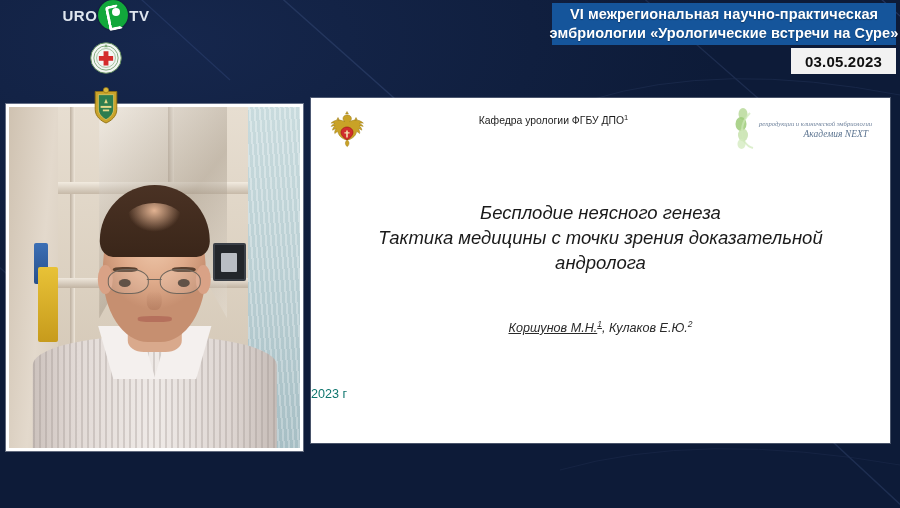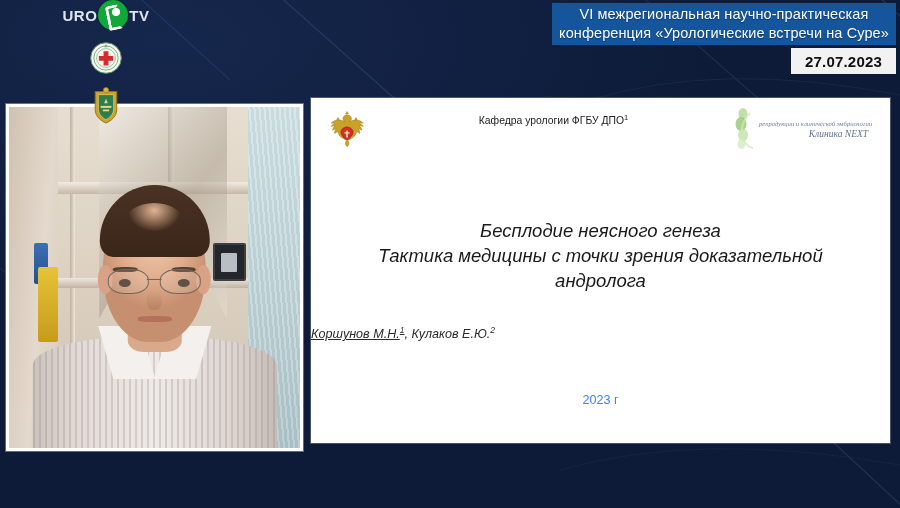--- a/index.html
+++ b/index.html
@@ -50,21 +50,21 @@
 
   
   #conference-banner{
     position:absolute;left:552px;top:3px;width:344px;height:42px;
     background:linear-gradient(180deg,#1a62ad 0%,#13518f 55%,#0f4madd 100%);
     background-color:#15559b;
     display:flex;flex-direction:column;align-items:center;justify-content:center;
     z-index:7;
   }
   #conference-banner .ln{
-    color:#ffffff;font-weight:400;font-size:14.5px;line-height:19px;
+    color:#ffffff;font-weight:700;font-size:14.5px;line-height:19px;
     white-space:nowrap;letter-spacing:.1px;
     text-shadow:0 1px 1px rgba(0,0,0,.35);
   }
   #date-badge{
     position:absolute;left:791px;top:48px;width:105px;height:26px;
     background:#f2f2f2;display:flex;align-items:center;justify-content:center;
     z-index:7;
   }
   #date-badge span{
     color:#101010;font-weight:700;font-size:15px;letter-spacing:.2px;
@@ -184,33 +184,33 @@
   }
   #rnc-logo .rnc-txt2{
     color:#6b7f99;font-size:6.6px;line-height:9px;white-space:nowrap;
     font-style:italic;font-family:"Liberation Serif",serif;
   }
   #rnc-logo .rnc-txt3{
     color:#5c7490;font-size:9.5px;line-height:12px;text-align:right;
     font-style:italic;font-family:"Liberation Serif",serif;padding-right:4px;
   }
   #slide-title{
-    margin-top:56px;text-align:center;
+    margin-top:38px;text-align:center;
     font-size:18.5px;line-height:25px;font-style:italic;color:#1a1a1a;
     font-family:"Liberation Sans",sans-serif;
     padding:0 56px;
   }
   #slide-authors{
-    margin-top:32px;text-align:left;font-size:12.6px;color:#2a2a2a;
+    margin-top:44px;text-align:center;font-size:12.6px;color:#2a2a2a;
     font-style:italic;font-family:"Liberation Sans",sans-serif;
   }
   #slide-authors .underlined{text-decoration:underline;}
   #slide-authors sup{font-size:8.5px;}
   #slide-year{
-    margin-top:52px;text-align:center;font-size:12.6px;color:#3b82f6;
+    margin-top:52px;text-align:left;font-size:12.6px;color:#0f766e;
     font-family:"Liberation Sans",sans-serif;
   }
 </style>
 </head>
 <body>
 
 <div id="bg-decor">
   <div class="grad"></div>
   <svg width="900" height="508" viewBox="0 0 900 508">
     <line x1="250" y1="-30" x2="430" y2="130" stroke="#2a3d66" stroke-width="1.4" opacity="0.75"></line>
@@ -245,25 +245,25 @@
     <path d="M11.5 9.5h17v16c0 6.2-5.4 10.2-8.5 11.8-3.1-1.6-8.5-5.6-8.5-11.8z" fill="#2e7d4f" stroke="#e0c662" stroke-width="0.9"></path>
     <path d="M20 14 l2 5 h-4z" fill="#e8d98a"></path>
     <path d="M14 22h12v2.2H14z" fill="#e8d98a"></path>
     <path d="M16.5 26h7v2H16.5z" fill="#e8d98a"></path>
     <circle cx="20" cy="4.5" r="3" fill="#d8b63a" stroke="#8e6f14" stroke-width="0.7"></circle>
   </svg>
 </div>
 
 <div id="conference-banner">
   <div class="ln">VI межрегиональная научно-практическая</div>
-  <div class="ln">конференция «Урологические встречи на Суре»</div>
+  <div class="ln">эмбриологии «Урологические встречи на Суре»</div>
 </div>
 
 <div id="date-badge">
-  <span>27.07.2023</span>
+  <span>03.05.2023</span>
 </div>
 
 <div id="video-panel">
   <div id="video-feed">
     <div class="room">
       <div class="wall-left"></div>
       <div class="shelf-unit"></div>
       <div class="shelf-h1"></div>
       <div class="shelf-h2"></div>
       <div class="diag"></div>
@@ -322,21 +322,21 @@
       <div class="rnc-row">
         <svg width="22" height="44" viewBox="0 0 22 44">
           <ellipse cx="9" cy="7" rx="4.5" ry="6" fill="#b9d99a" opacity="0.85"></ellipse>
           <ellipse cx="7" cy="17" rx="5.5" ry="7" fill="#9ecb79" opacity="0.85"></ellipse>
           <ellipse cx="9" cy="28" rx="5" ry="6.5" fill="#c3e0a8" opacity="0.8"></ellipse>
           <ellipse cx="7.5" cy="37" rx="4" ry="5" fill="#d5ebc1" opacity="0.8"></ellipse>
           <path d="M16 6 Q4 18 10 34 Q14 40 19 41" stroke="#cfe8b9" stroke-width="2" fill="none" opacity="0.7"></path>
         </svg>
         <div>
           <div class="rnc-txt2">репродукции и клинической эмбриологии</div>
-          <div class="rnc-txt3">Клиника NEXT</div>
+          <div class="rnc-txt3">Академия NEXT</div>
         </div>
       </div>
     </div>
   </div>
 
   <div id="slide-title">
     <div>Бесплодие неясного генеза</div>
     <div>Тактика медицины с точки зрения доказательной</div>
     <div>андролога</div>
   </div>

